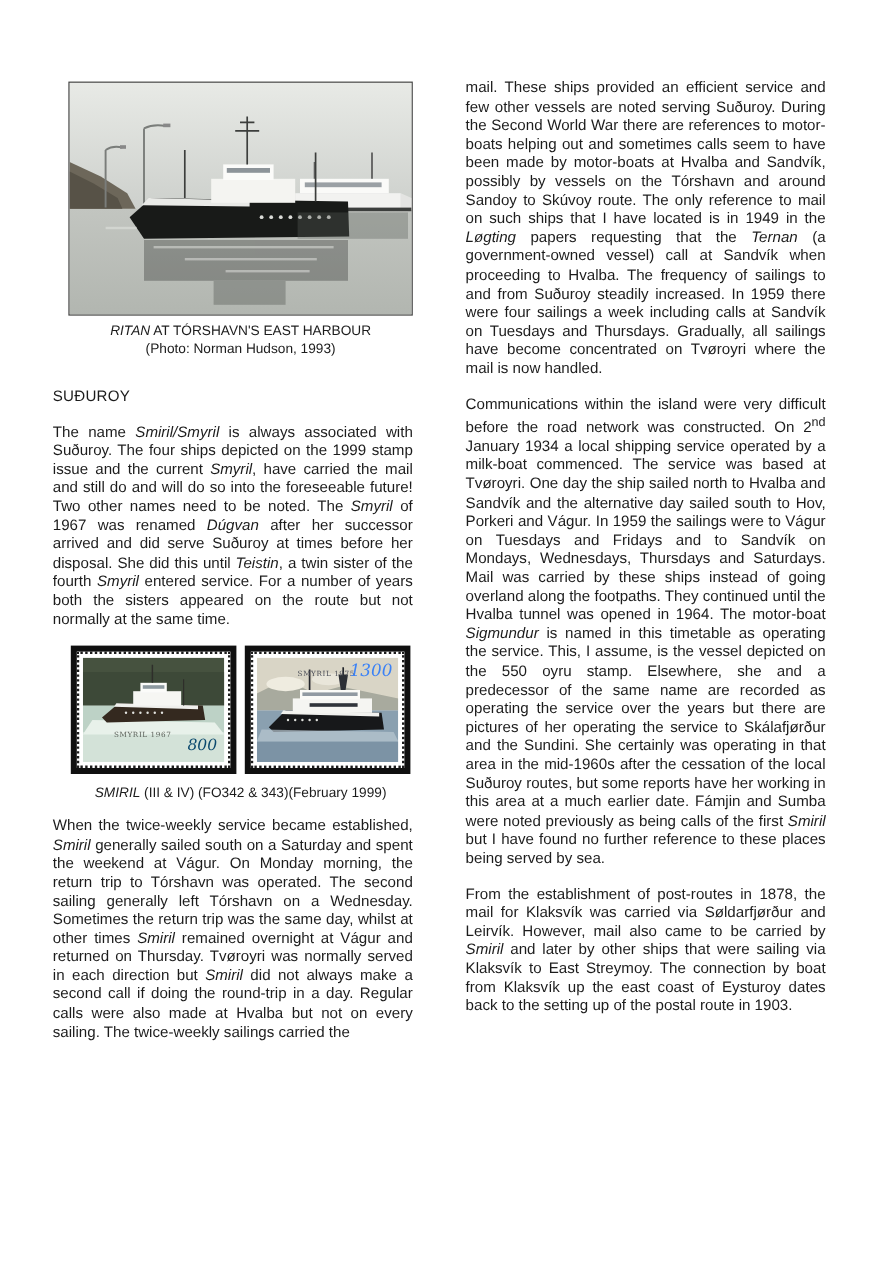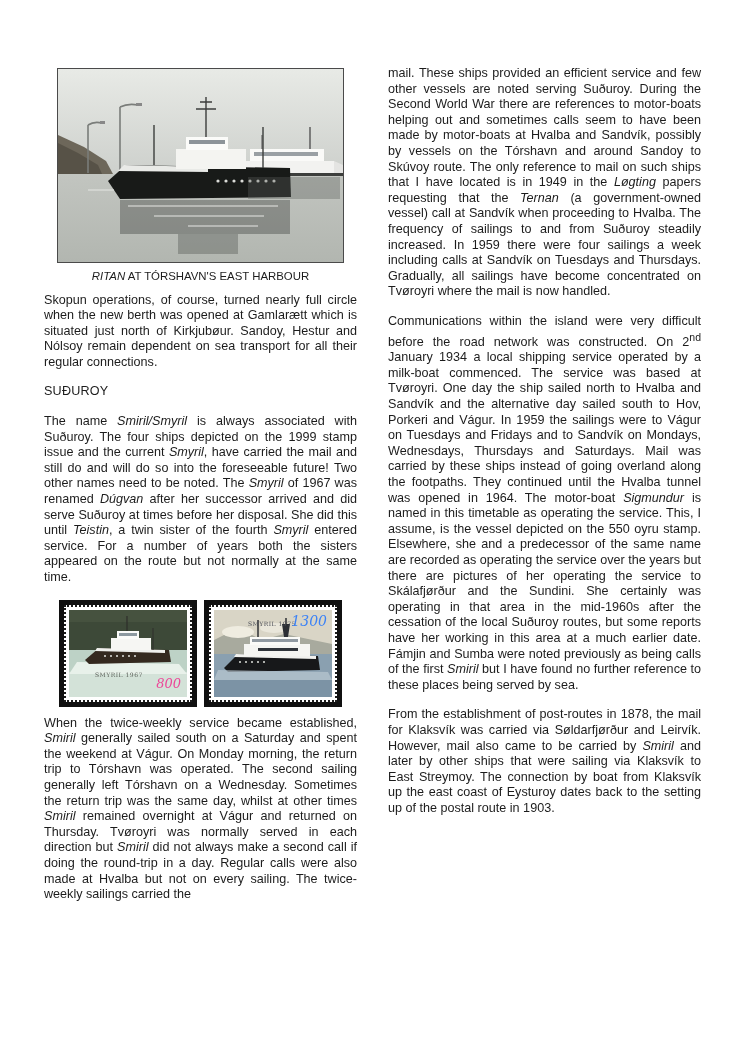--- a/index.html
+++ b/index.html
@@ -1,19 +1,19 @@
 <!DOCTYPE html>
 <html><head>
 <meta charset="utf-8">
 <style>
   html,body{margin:0;padding:0;background:#ffffff;}
   body{width:744px;height:1052px;font-family:"Liberation Sans",sans-serif;color:#1c1c1c;overflow:hidden;}
   .page{box-sizing:border-box;width:744px;height:1052px;padding:66px 43px 0 44px;display:flex;gap:31px;}
   .col{width:313px;font-size:12.6px;line-height:15.6px;text-align:justify;}
-  .col p{margin:0 0 14px 0;}
+  .col p{margin:0 13px 14px 0;}
   .heading{margin:1px 0 14px 0;letter-spacing:.2px;}
 
   
   .photo-fig{width:287px;margin:2px auto 9px auto;}
   .photo-frame{border:1px solid #4a4a4a;width:285px;height:193px;background:#d9dbd7;}
   .photo-frame svg{display:block;}
   .photo-caption{text-align:center;font-size:11.4px;line-height:14.5px;margin-top:6px;}
 
   
   .stamps-row{display:flex;gap:7px;justify-content:center;margin:3px 0 9px 0;}
@@ -27,21 +27,21 @@
   .stamp-caption{text-align:center;font-size:11.4px;line-height:14px;margin:0 0 13px 0;}
   .caps{letter-spacing:.2px;}
 </style>
 </head>
 <body>
 
 <div class="page">
 
   <div class="col">
 
-    <figure class="photo-fig" style="margin:2px auto 9px auto;">
+    <figure class="photo-fig" style="margin:2px auto 25px auto;">
       <div class="photo-frame">
         <svg width="285" height="193" viewBox="0 0 285 193">
           <defs>
             <linearGradient id="sky" x1="0" y1="0" x2="0" y2="1">
               <stop offset="0" stop-color="#e8eae6"></stop>
                 <stop offset="1" stop-color="#cdd0cc"></stop>
             </linearGradient>
             <linearGradient id="water" x1="0" y1="0" x2="0" y2="1">
               <stop offset="0" stop-color="#c2c5c0"></stop>
                 <stop offset="1" stop-color="#b2b6b0"></stop>
@@ -102,24 +102,24 @@
           <g opacity="0.5" fill="#e6e7e4">
             <rect x="70" y="136" width="150" height="2"></rect>
             <rect x="96" y="146" width="110" height="2"></rect>
             <rect x="130" y="156" width="70" height="2"></rect>
             <rect x="30" y="120" width="26" height="2"></rect>
           </g>
         </svg>
       </div>
       <figcaption class="photo-caption">
         <div><i>RITAN</i> AT TÓRSHAVN'S EAST HARBOUR</div>
+        <div>(Photo: Norman Hudson, 1993)</div>
       </figcaption>
     </figure>
 
-    <p>Skopun operations, of course, turned nearly full circle when the new berth was opened at Gamlarætt which is situated just north of Kirkjubøur.  Sandoy, Hestur and Nólsoy remain dependent on sea transport for all their regular connections.</p>
 
     <div class="heading caps">SUÐUROY</div>
 
     <p>The name <i>Smiril/Smyril</i> is always associated with Suðuroy.  The four ships depicted on the 1999 stamp issue and the current <i>Smyril</i>, have carried the mail and still do and will do so into the foreseeable future!  Two other names need to be noted.  The <i>Smyril</i> of 1967 was renamed <i>Dúgvan</i> after her successor arrived and did serve Suðuroy at times before her disposal.  She did this until <i>Teistin</i>, a twin sister of the fourth <i>Smyril</i> entered service.  For a number of years both the sisters appeared on the route but not normally at the same time.</p>
 
     <div class="stamps-row">
 
       <div class="stamp-mount">
         <div class="stamp">
           <div class="stamp-pic">
@@ -143,21 +143,21 @@
                 <circle cx="36" cy="46" r="1"></circle>
                   <circle cx="42" cy="46" r="1"></circle>
                   <circle cx="48" cy="46" r="1"></circle>
                 <circle cx="54" cy="46" r="1"></circle>
                   <circle cx="60" cy="46" r="1"></circle>
                   <circle cx="66" cy="46" r="1"></circle>
               </g>
             </svg>
             <span class="s-label" style="left:26px;top:57px;color:#5a5f58;">SMYRIL 1967</span>
             <span class="s-country" style="left:5px;top:67px;color:#38413a;">FØROYAR</span>
-            <span class="s-value" style="right:6px;top:66px;color:#ec4899;">800</span>
+            <span class="s-value" style="right:6px;top:66px;color:#0c4a6e;">800</span>
           </div>
         </div>
       </div>
 
       <div class="stamp-mount">
         <div class="stamp">
           <div class="stamp-pic">
             <svg width="118" height="87" viewBox="0 0 118 87">
               <rect x="0" y="0" width="118" height="44" fill="#d9d5c6"></rect>
               <polygon points="0,30 24,18 48,30 70,24 118,34 118,44 0,44" fill="#a8aa9e"></polygon>
@@ -186,20 +186,21 @@
               <polygon points="4,60 114,62 118,70 0,70" fill="#b9c8d2" opacity="0.7"></polygon>
             </svg>
             <span class="s-label" style="left:34px;top:6px;color:#4c4f58;">SMYRIL 1975</span>
             <span class="s-value" style="right:5px;top:4px;color:#3b82f6;font-size:14px;">1300</span>
             <span class="s-country" style="left:6px;top:68px;color:#39465a;">FØROYAR</span>
           </div>
         </div>
       </div>
     </div>
 
+    <div class="stamp-caption"><i>SMIRIL</i> (III &amp; IV) (FO342 &amp; 343)(February 1999)</div>
 
     <p>When the twice-weekly service became established, <i>Smiril</i> generally sailed south on a Saturday and spent the weekend at Vágur.  On Monday morning, the return trip to Tórshavn was operated.  The second sailing generally left Tórshavn on a Wednesday.  Sometimes the return trip was the same day, whilst at other times <i>Smiril</i> remained overnight at Vágur and returned on Thursday.  Tvøroyri was normally served in each direction but <i>Smiril</i> did not always make a second call if doing the round-trip in a day.  Regular calls were also made at Hvalba but not on every sailing.  The twice-weekly sailings carried the</p>
   </div>
 
   <div class="col">
     <p>mail.  These ships provided an efficient service and few other vessels are noted serving Suðuroy.  During the Second World War there are references to motor-boats helping out and sometimes calls seem to have been made by motor-boats at Hvalba and Sandvík, possibly by vessels on the Tórshavn and around Sandoy to Skúvoy route.  The only reference to mail on such ships that I have located is in 1949 in the <i>Løgting</i> papers requesting that the <i>Ternan</i> (a government-owned vessel) call at Sandvík when proceeding to Hvalba.  The frequency of sailings to and from Suðuroy steadily increased.  In 1959 there were four sailings a week including calls at Sandvík on Tuesdays and Thursdays.  Gradually, all sailings have become concentrated on Tvøroyri where the mail is now handled.</p>
     <p>Communications within the island were very difficult before the road network was constructed.  On 2<sup>nd</sup> January 1934 a local shipping service operated by a milk-boat commenced.  The service was based at Tvøroyri.  One day the ship sailed north to Hvalba and Sandvík and the alternative day sailed south to Hov, Porkeri and Vágur.  In 1959 the sailings were to Vágur on Tuesdays and Fridays and to Sandvík on Mondays, Wednesdays, Thursdays and Saturdays.  Mail was carried by these ships instead of going overland along the footpaths.  They continued until the Hvalba tunnel was opened in 1964.  The motor-boat <i>Sigmundur</i> is named in this timetable as operating the service.  This, I assume, is the vessel depicted on the 550 oyru stamp.  Elsewhere, she and a predecessor of the same name are recorded as operating the service over the years but there are pictures of her operating the service to Skálafjørður and the Sundini.  She certainly was operating in that area in the mid-1960s after the cessation of the local Suðuroy routes, but some reports have her working in this area at a much earlier date.  Fámjin and Sumba were noted previously as being calls of the first <i>Smiril</i> but I have found no further reference to these places being served by sea.</p>
     <p>From the establishment of post-routes in 1878, the mail for Klaksvík was carried via Søldarfjørður and Leirvík.  However, mail also came to be carried by <i>Smiril</i> and later by other ships that were sailing via Klaksvík to East Streymoy.  The connection by boat from Klaksvík up the east coast of Eysturoy dates back to the setting up of the postal route in 1903.</p>
   </div>
 

